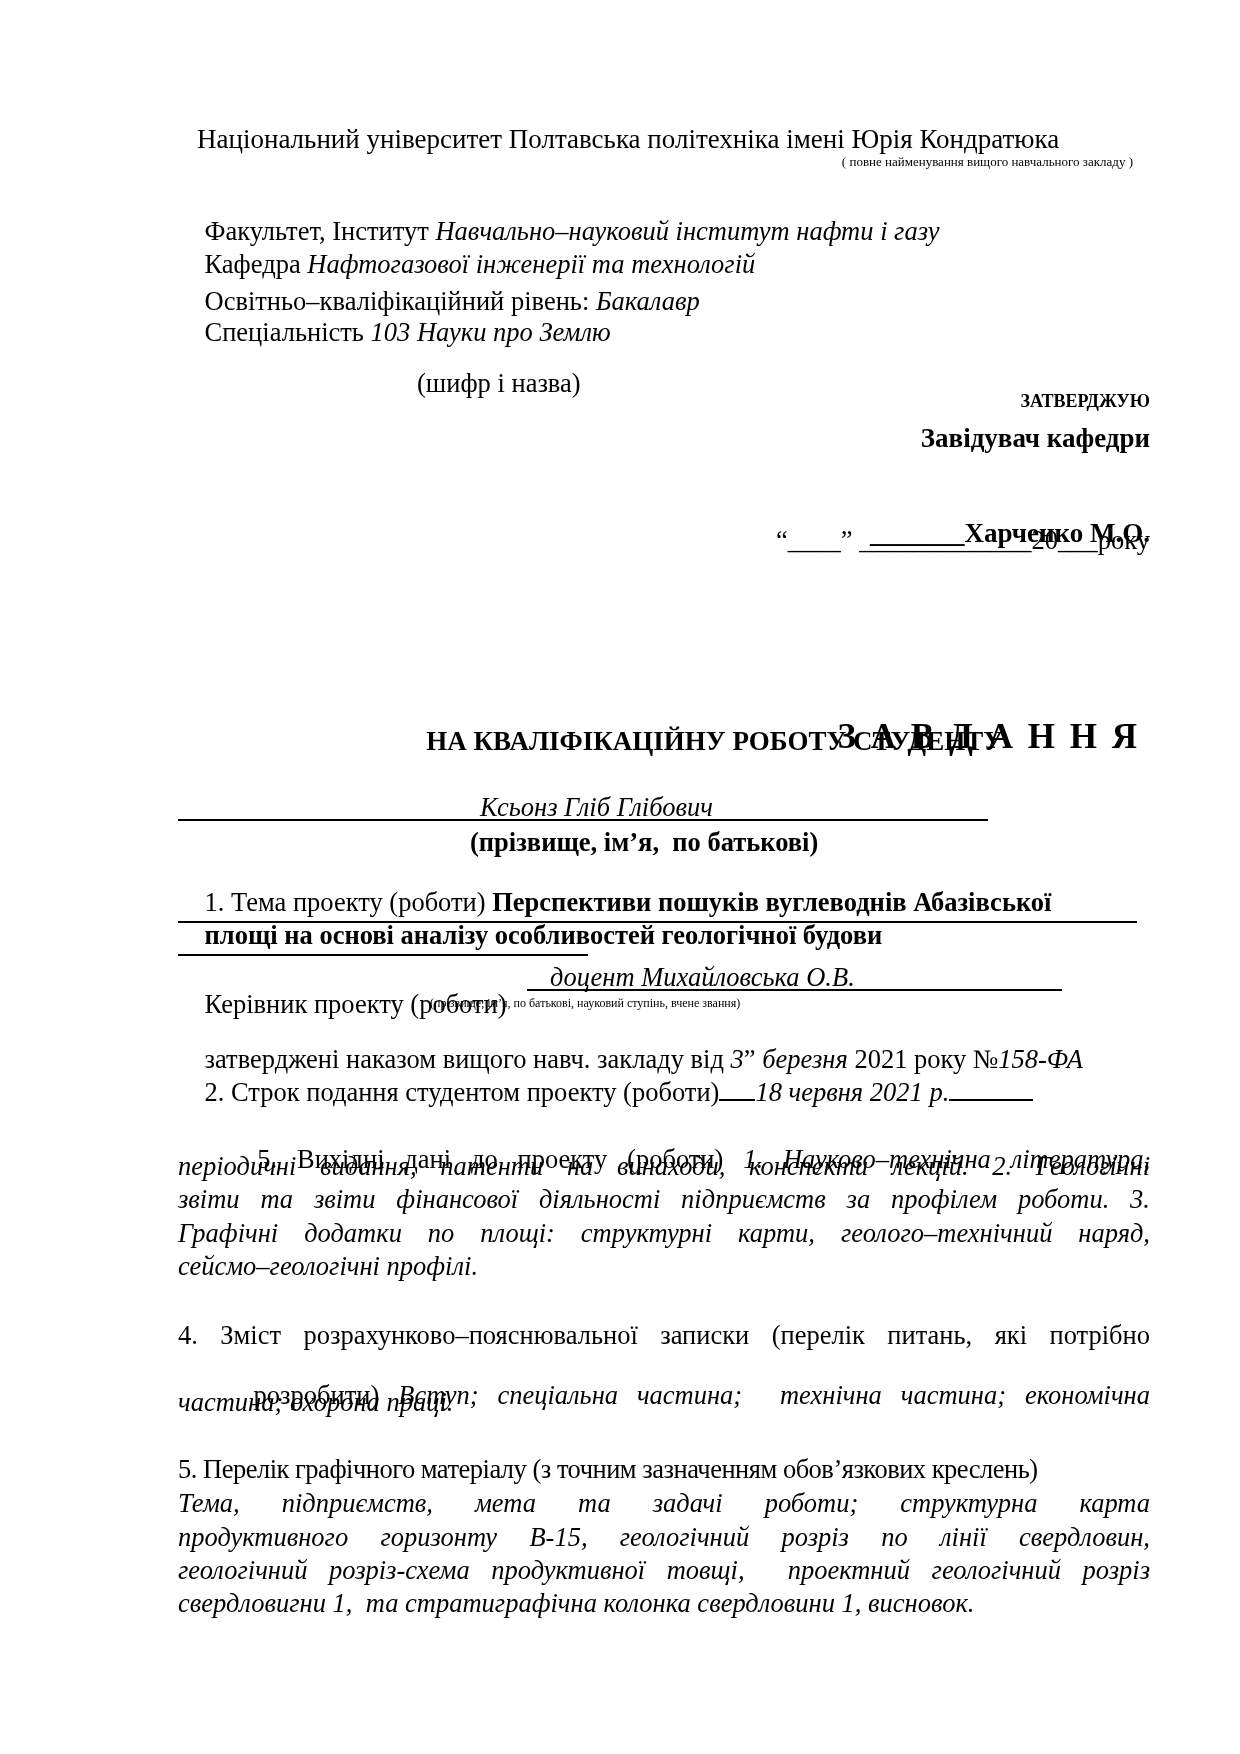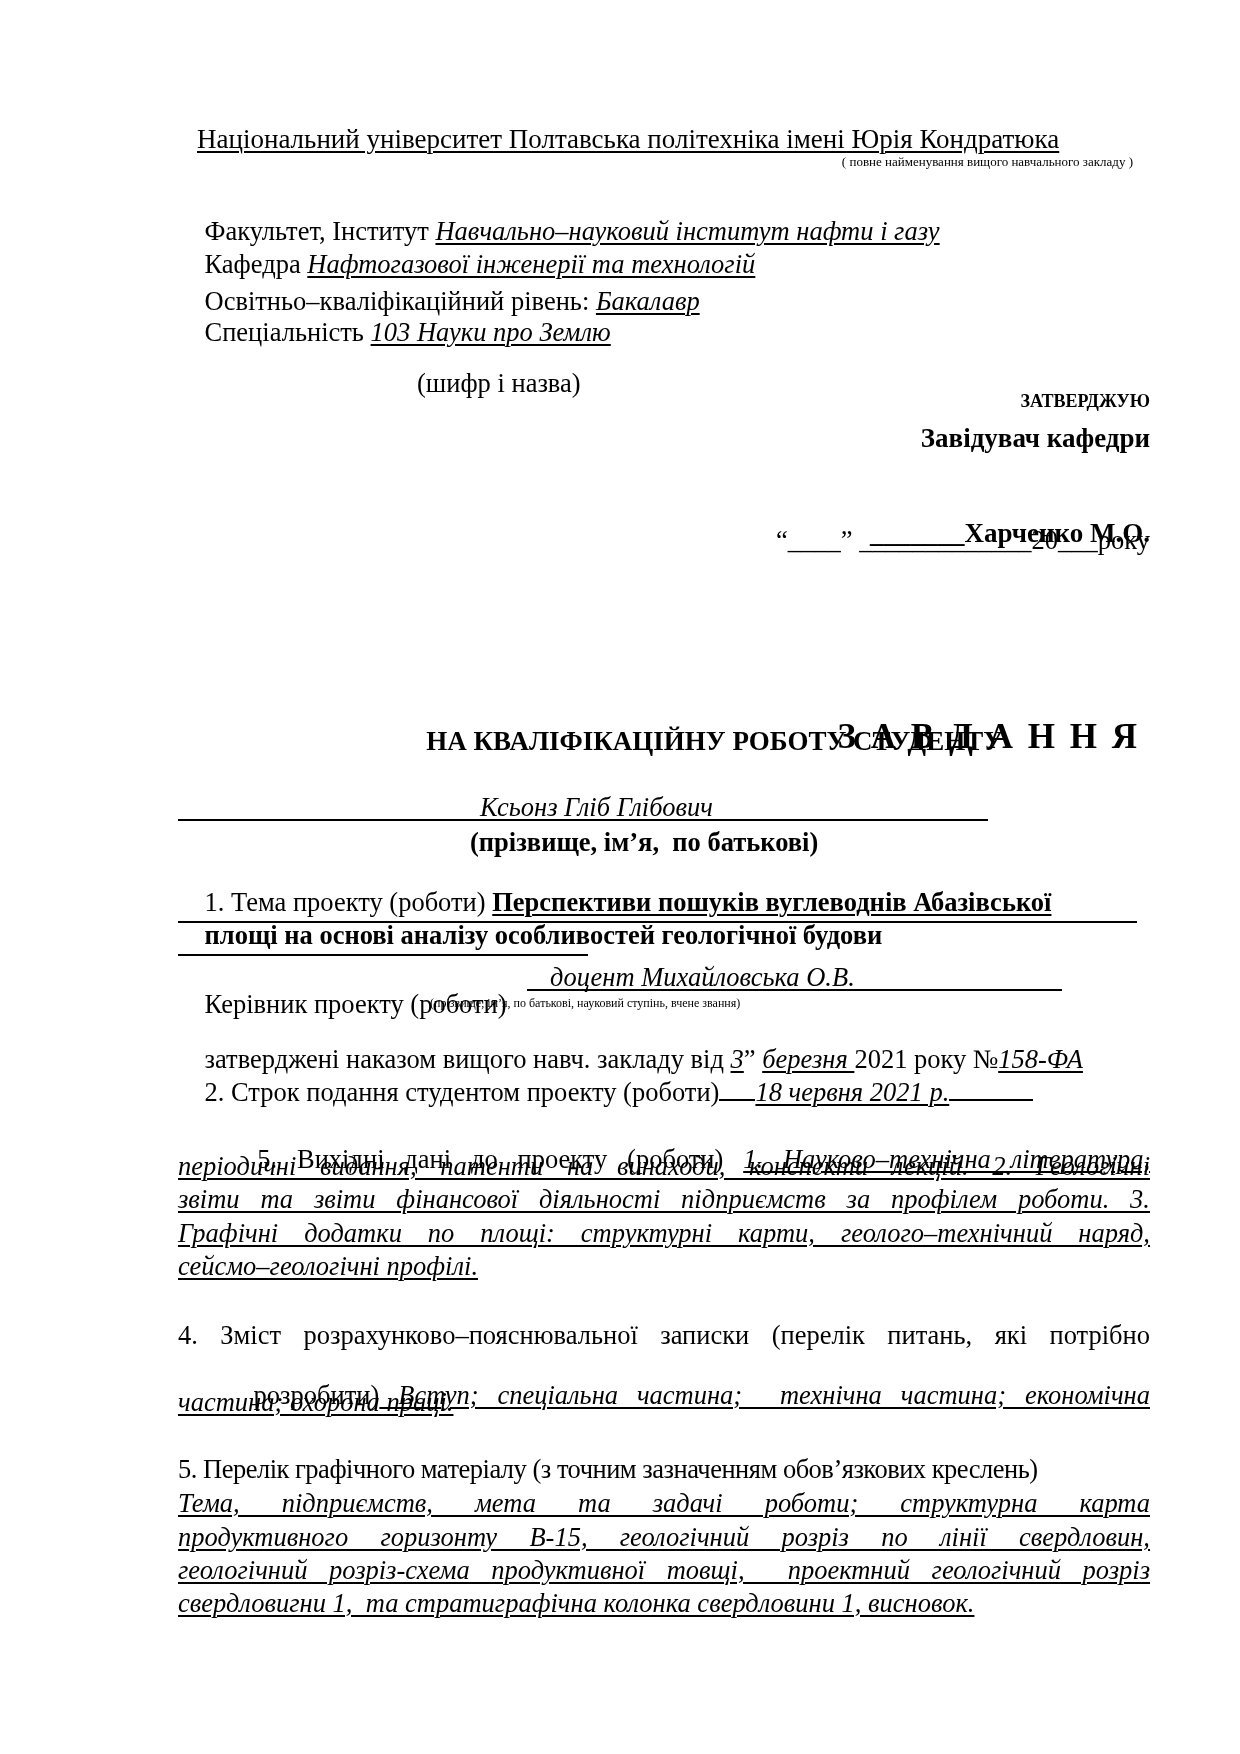--- a/index.html
+++ b/index.html
@@ -1,20 +1,20 @@
 <!DOCTYPE html>
 <html><head>
 <meta charset="utf-8">
 <style>
   html, body { margin: 0; padding: 0; background: #ffffff; }
   body { width: 1240px; height: 1754px; position: relative; overflow: hidden;
          font-family: "Liberation Serif", "DejaVu Serif", serif; color: #000; }
   .page { position: absolute; left: 0; top: 0; width: 1240px; height: 1754px; background: #fff; }
   .ln { position: absolute; white-space: pre; font-size: 26.5px; line-height: 1; }
-  .u { text-decoration: underline; text-decoration-thickness: 2px; text-underline-offset: 3px; }
+  .u { text-decoration-thickness: 2px; text-underline-offset: 3px; }
   .i { font-style: italic; }
   .b { font-weight: bold; }
   .small { font-size: 13px; }
   .just { text-align: justify; text-align-last: justify; }
   .center { text-align: right; }
   .right { text-align: right; }
   .rule { position: absolute; height: 0; border-top: 2px solid #000; }
   .blank { display: inline-block; border-bottom: 2px solid #000; height: 1px; vertical-align: baseline; }
 </style>
 </head>

